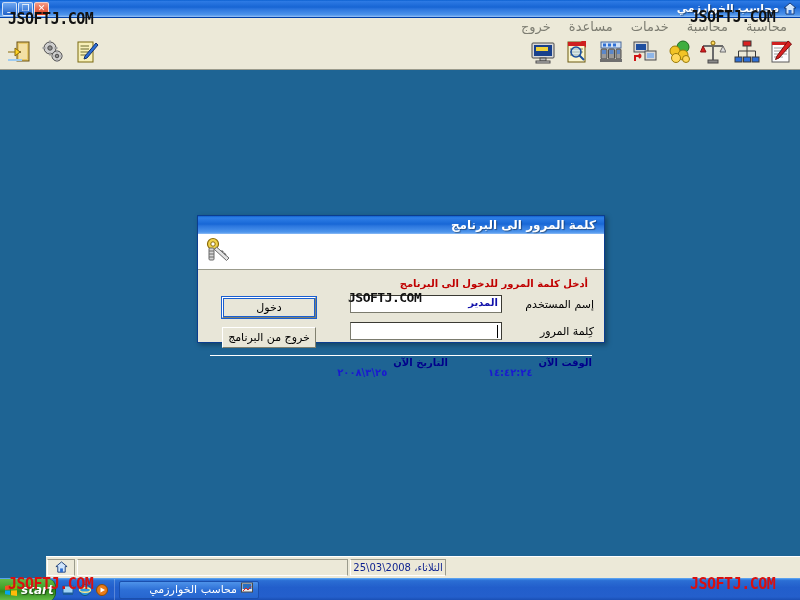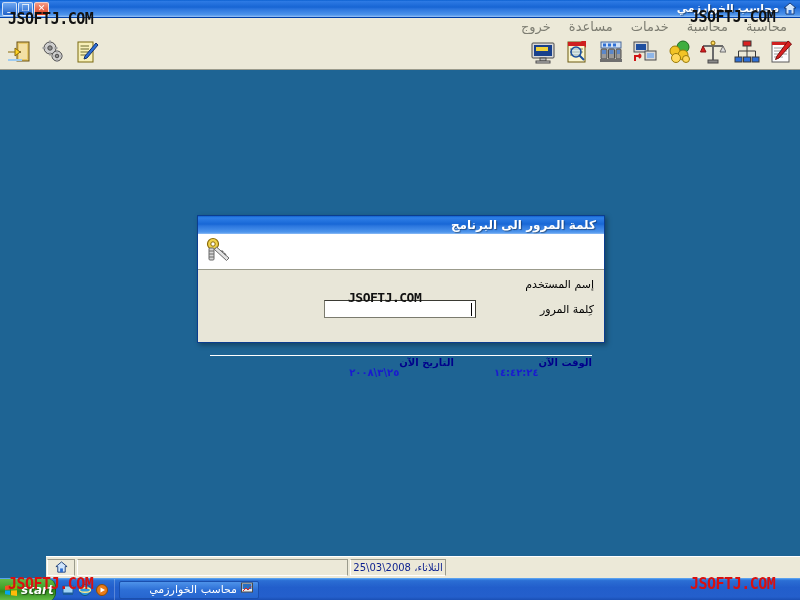--- a/index.html
+++ b/index.html
@@ -131,21 +131,21 @@
     text-align: right; padding-right: 6px; margin-bottom: 6px;
   }
   .form-grid { display: flex; direction: rtl; }
   .form-fields { flex: 1 1 auto; }
   .field-row {
     display: flex; direction: rtl; align-items: center;
     margin-bottom: 9px;
   }
   .field-label {
     width: 92px; font-size: 11px;
-    color: #000; padding-left: 12px; white-space: nowrap; margin-left: 26px;
+    color: #000; padding-left: 12px; white-space: nowrap;
   }
   .field-input {
     width: 152px; height: 18px;
     border: 1px solid #7b7b6e; border-top-color:#3a3a33; border-right-color:#3a3a33;
     background: #ffffff; position: relative;
     font-size: 11px;
   }
   .field-input .val {
     position: absolute; right: 3px; top: 1px;
     font-size: 10px; font-weight: bold; color: #1111aa;
@@ -172,21 +172,21 @@
   }
   .dlg-sep {
     position: absolute; left: 12px; right: 12px; bottom: 26px;
     height: 1px; background: #b8b6a6; border-bottom: 1px solid #fff;
   }
   .dlg-footer {
     position: absolute; left: 12px; right: 12px; bottom: 4px;
     display: flex; direction: rtl; align-items: center;
     font-size: 10px; color: #00008b; font-weight: bold;
   }
-  .dlg-footer .lbl { margin-left: 0; }
+  .dlg-footer .lbl { margin-left: 6px; }
   .dlg-footer .val { color: #1a1ad0; margin-left: 40px; margin-top: 20px; }
 
   
   #taskbar {
     position: absolute; left: 0; top: 578px; width: 800px; height: 22px;
     background: linear-gradient(to bottom,
       #3f8ce8 0%, #2b6ed4 8%, #225ecb 40%, #245fcc 85%, #1a4fb4 100%);
     display: flex; align-items: stretch;
     border-top: 1px solid #57a0ef;
   }
@@ -447,37 +447,45 @@
             <line x1="5" y1="15" x2="10" y2="15"></line>
             <line x1="5" y1="18" x2="10" y2="18"></line>
             <line x1="5" y1="21" x2="10" y2="21"></line>
           </g>
       </svg>
     </span>
   </div>
 
   <div id="dlg-body">
 
+    <div class="dlg-hint">أدخل كلمة المرور للدخول الى البرنامج</div>
 
     <div class="form-grid">
       <div class="form-fields">
 
         <div class="field-row">
           <span class="field-label">إسم المستخدم</span>
+          <span class="field-input">
+            <span class="val">المدير</span>
+          </span>
         </div>
 
         <div class="field-row">
           <span class="field-label">كِلمة المرور</span>
           <span class="field-input">
             <span class="caret"></span>
           </span>
         </div>
 
       </div>
 
+      <div class="btn-col">
+        <div class="dlg-btn focused">دخول</div>
+        <div class="dlg-btn">خروج من البرنامج</div>
+      </div>
     </div>
 
     <div class="dlg-sep"></div>
 
     <div class="dlg-footer">
       <span class="lbl">الوقت الآن</span>
       <span class="val">١٤:٤٢:٢٤</span>
       <span class="lbl">التاريخ الآن</span>
       <span class="val">٢٥\٣\٢٠٠٨</span>
     </div>

